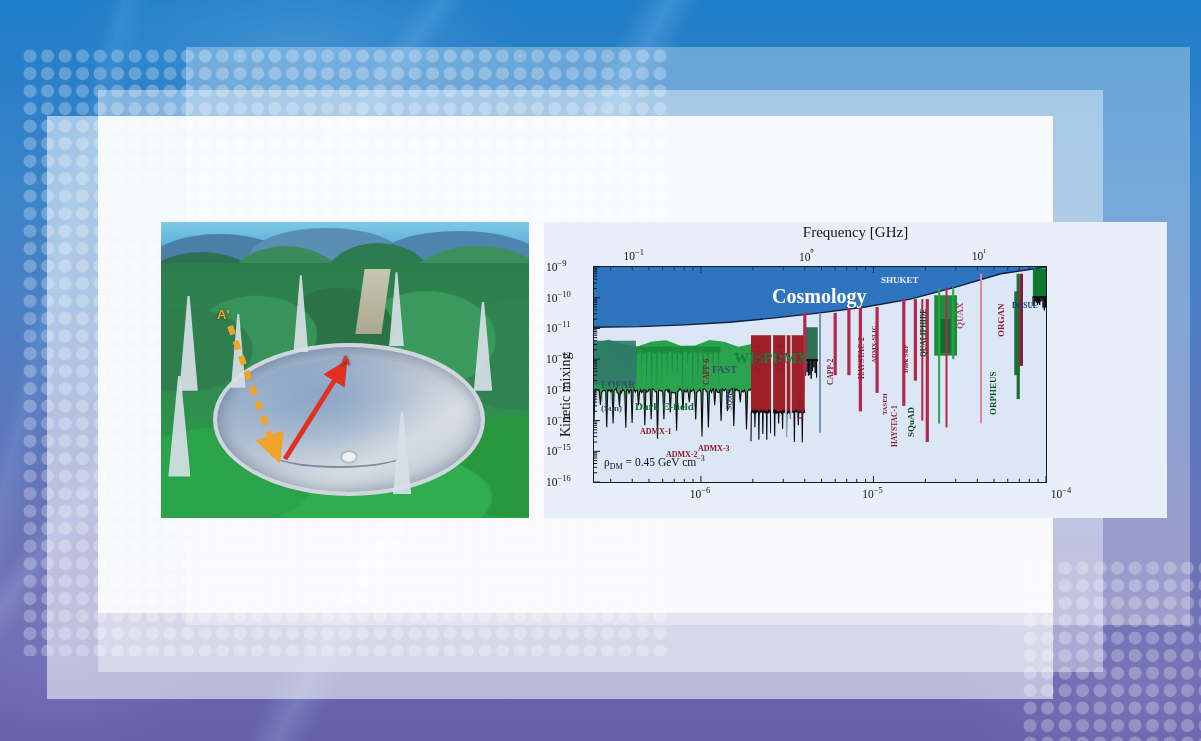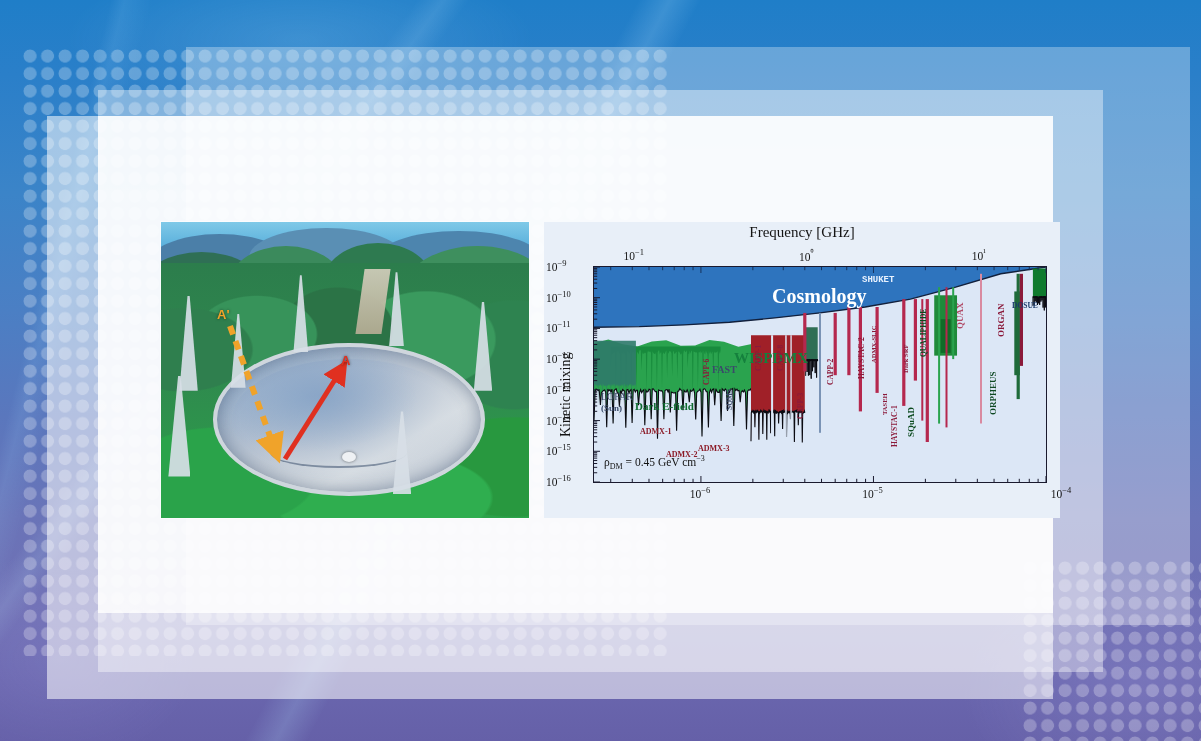--- a/index.html
+++ b/index.html
@@ -104,21 +104,21 @@
   .t7{left:2%;top:52%;width:6%;height:34%;}
   .road{position:absolute;left:54%;top:16%;width:7%;height:22%;
         background:linear-gradient(180deg,#d6cfbe,#b9ae96);transform:skewX(-8deg);opacity:.9;}
   
   .arrow-svg{position:absolute;inset:0;}
   .lbl{position:absolute;font-family:"Liberation Sans",sans-serif;font-weight:bold;font-size:13px;}
   .lbl-ap{left:56px;top:85px;color:#f0a32a;text-shadow:0 0 3px rgba(0,0,0,.6);}
   .lbl-a{left:180px;top:131px;color:#e03020;text-shadow:0 0 3px rgba(0,0,0,.6);}
 
   
-  #plotwrap{position:absolute;left:544px;top:222px;width:516px;height:296px;}
+  #plotwrap{position:absolute;left:544px;top:222px;width:623px;height:296px;}
   #plotbg{position:absolute;inset:0;background:#e8eff8;}
   .axis-title{
     position:absolute;font-family:"Liberation Serif",serif;color:#141414;
     font-size:15px;white-space:nowrap;
   }
   #title-top{left:0;right:0;top:2px;text-align:center;}
   #title-bot{left:0;right:0;bottom:1px;text-align:center;}
   #title-left{
     transform:rotate(-90deg);transform-origin:0 0;
     left:14px;top:215px;font-size:14px;
@@ -374,21 +374,21 @@
             <line y1="6.8139258810738" y2="6.8139258810738" x1="0" x2="3.2" stroke="#1a1a2e" stroke-width="1"></line>
             <line y1="4.757703056704969" y2="4.757703056704969" x1="0" x2="3.2" stroke="#1a1a2e" stroke-width="1"></line>
             <line y1="2.9765218281045804" y2="2.9765218281045804" x1="0" x2="3.2" stroke="#1a1a2e" stroke-width="1"></line>
             <line y1="1.4054086386493054" y2="1.4054086386493054" x1="0" x2="3.2" stroke="#1a1a2e" stroke-width="1"></line>
             <line y1="0" y2="0" x1="0" x2="6" stroke="#1a1a2e" stroke-width="1"></line>
           </g>
         </svg>
       <div id="label-layer">
           <div class="in-label" style="left: 178px; top: 18px; color: rgb(255, 255, 255); font-size: 20px;">Cosmology</div>
           <div class="in-label" style="left: 140px; top: 83px; color: #15803d; font-size: 15px;">WISPDMX</div>
-          <div class="in-label" style="left: 7px; top: 124px; color: rgb(58, 74, 106); font-size: 10px; font-weight: normal; text-align: right;">LOFAR</div>
+          <div class="in-label" style="left: 7px; top: 112px; color: rgb(58, 74, 106); font-size: 10px; font-weight: bold; text-align: right;">LOFAR</div>
           <div class="in-label" style="left: 7px; top: 136px; color: rgb(58, 74, 106); font-size: 9px; font-weight: bold;">(Sun)</div>
           <div class="in-label" style="left: 41px; top: 133px; color: rgb(15, 107, 48); font-size: 11px; font-weight: bold;">Dark E-field</div>
           <div class="in-label" style="left: 46px; top: 160px; color: rgb(139, 26, 38); font-size: 8px; font-weight: bold;">ADMX-1</div>
           <div class="in-label" style="left: 72px; top: 183px; color: rgb(139, 26, 38); font-size: 8px; font-weight: bold;">ADMX-2</div>
           <div class="in-label" style="left: 104px; top: 177px; color: rgb(139, 26, 38); font-size: 8px; font-weight: bold;">ADMX-3</div>
           <div class="in-label vert" style="left: 108px; top: 118px; color: rgb(139, 26, 58); font-size: 7.5px; font-weight: bold; transform: rotate(-90deg);">CAPP-6</div>
           <div class="in-label" style="left: 118px; top: 97px; color: rgb(58, 74, 106); font-size: 10px; font-weight: bold;">FAST</div>
           <div class="in-label vert" style="left: 131px; top: 143px; color: rgb(58, 74, 106); font-size: 7.5px; font-weight: bold; transform: rotate(-90deg);">SQMS</div>
           <div class="in-label vert" style="left: 160px; top: 104px; color: rgb(139, 26, 58); font-size: 7.5px; font-weight: bold; transform: rotate(-90deg);">CAPP-1</div>
           <div class="in-label vert" style="left: 182px; top: 104px; color: rgb(139, 26, 58); font-size: 7.5px; font-weight: bold; transform: rotate(-90deg);">CAPP-8</div>
@@ -397,19 +397,19 @@
           <div class="in-label vert" style="left: 263px; top: 112px; color: rgb(139, 26, 58); font-size: 7.5px; font-weight: bold; transform: rotate(-90deg);">HAYSTAC-2</div>
           <div class="in-label vert" style="left: 276px; top: 96px; color: rgb(139, 26, 58); font-size: 6.5px; font-weight: bold; transform: rotate(-90deg);">ADMX-SLIC</div>
           <div class="in-label vert" style="left: 287px; top: 148px; color: rgb(139, 26, 58); font-size: 6.5px; font-weight: bold; transform: rotate(-90deg);">TASEH</div>
           <div class="in-label vert" style="left: 296px; top: 180px; color: rgb(139, 26, 58); font-size: 7.5px; font-weight: bold; transform: rotate(-90deg);">HAYSTAC-1</div>
           <div class="in-label vert" style="left: 308px; top: 106px; color: rgb(139, 26, 58); font-size: 6.5px; font-weight: bold; transform: rotate(-90deg);">Dark SRF</div>
           <div class="in-label vert" style="left: 312px; top: 170px; color: rgb(11, 74, 30); font-size: 9px; font-weight: bold; transform: rotate(-90deg);">SQuAD</div>
           <div class="in-label vert" style="left: 325px; top: 90px; color: rgb(11, 74, 30); font-size: 7.5px; font-weight: bold; transform: rotate(-90deg);">QUALIPHIDE</div>
           <div class="in-label vert" style="left: 361px; top: 62px; color: rgb(176, 74, 102); font-size: 9px; font-weight: bold; transform: rotate(-90deg);">QUAX</div>
           <div class="in-label vert" style="left: 402px; top: 70px; color: rgb(139, 26, 58); font-size: 9px; font-weight: bold; transform: rotate(-90deg);">ORGAN</div>
           <div class="in-label vert" style="left: 394px; top: 148px; color: rgb(15, 74, 36); font-size: 9px; font-weight: bold; transform: rotate(-90deg);">ORPHEUS</div>
-          <div class="in-label" style="left: 268px; top: 8px; color: rgb(232, 242, 255); font-size: 9px; font-weight: bold; font-family: Liberation Mono, monospace;">SHUKET</div>
+          <div class="in-label" style="left: 287px; top: 8px; color: rgb(232, 242, 255); font-size: 9px; font-weight: bold;">SHUKET</div>
           <div class="in-label" style="left: 418px; top: 34px; color: rgb(26, 58, 106); font-size: 7.5px; font-weight: bold; text-align: center;">DOSUE</div>
         </div>
       <div id="rho">ρ<sub>DM</sub> = 0.45 GeV cm<sup>−3</sup></div>
     </div>
   </div>
 </div>
 
 </body></html>

